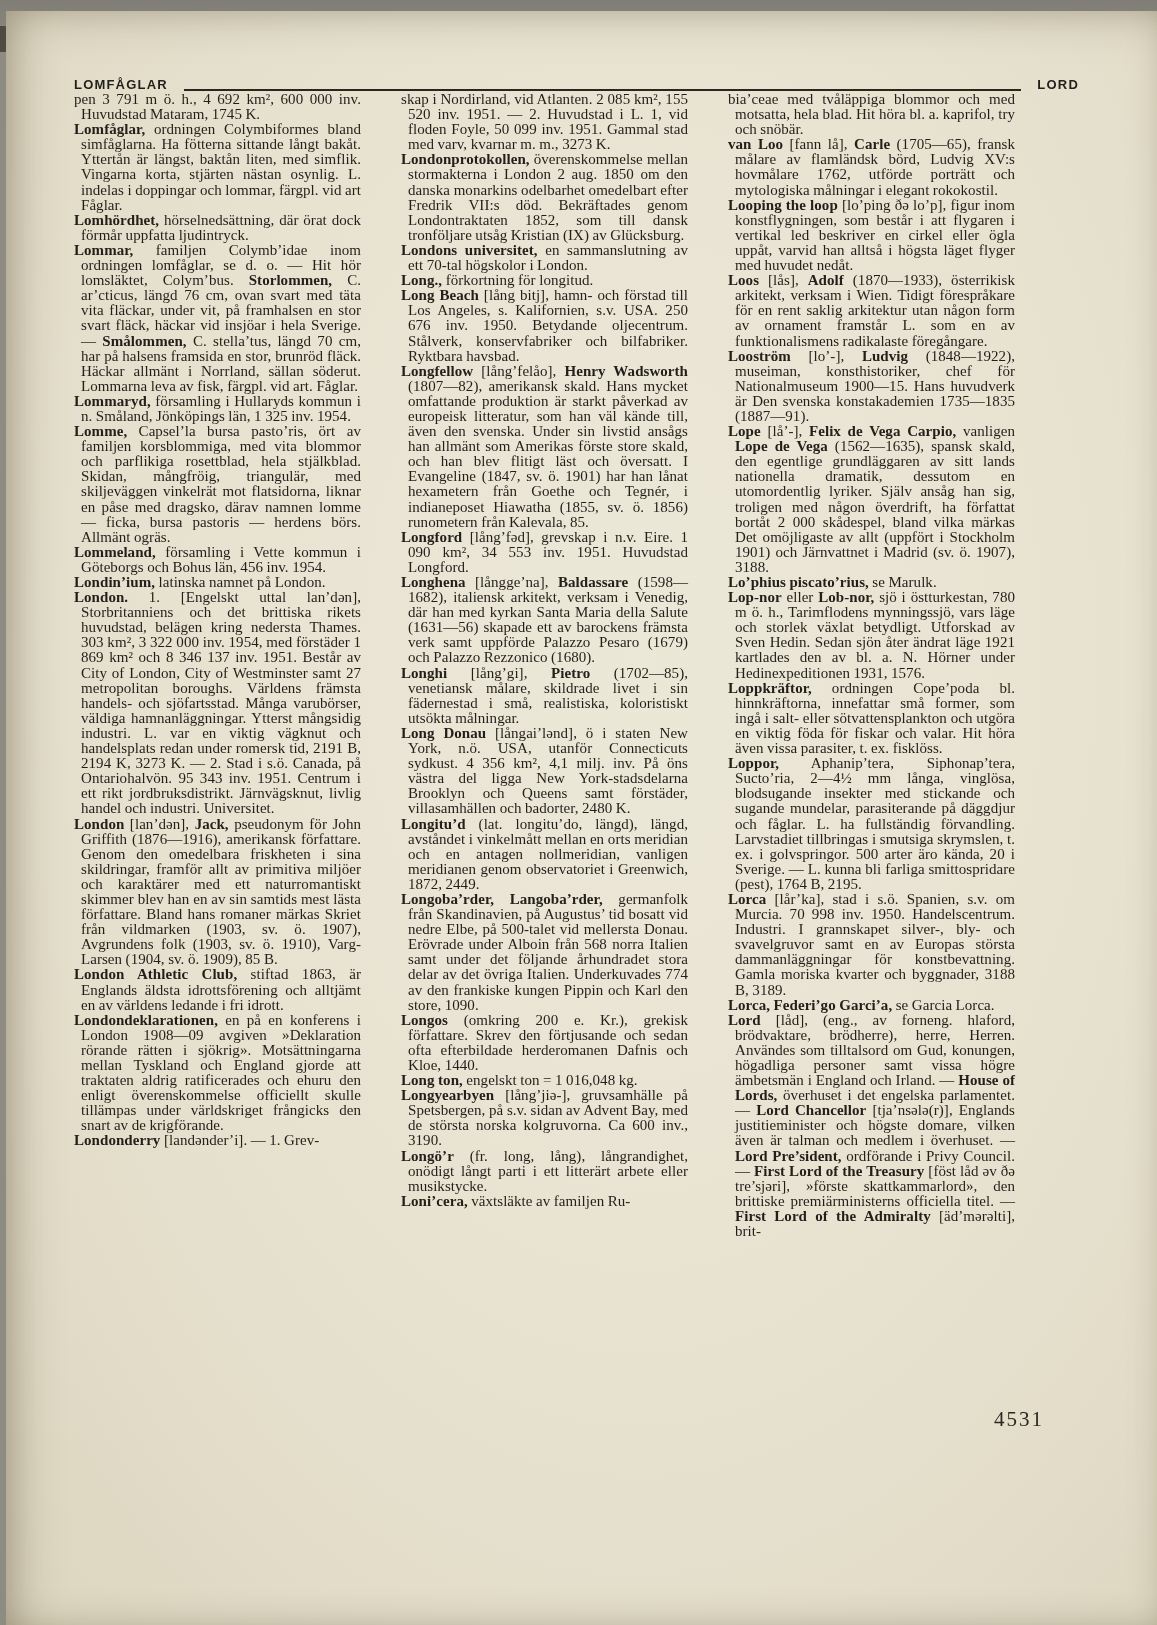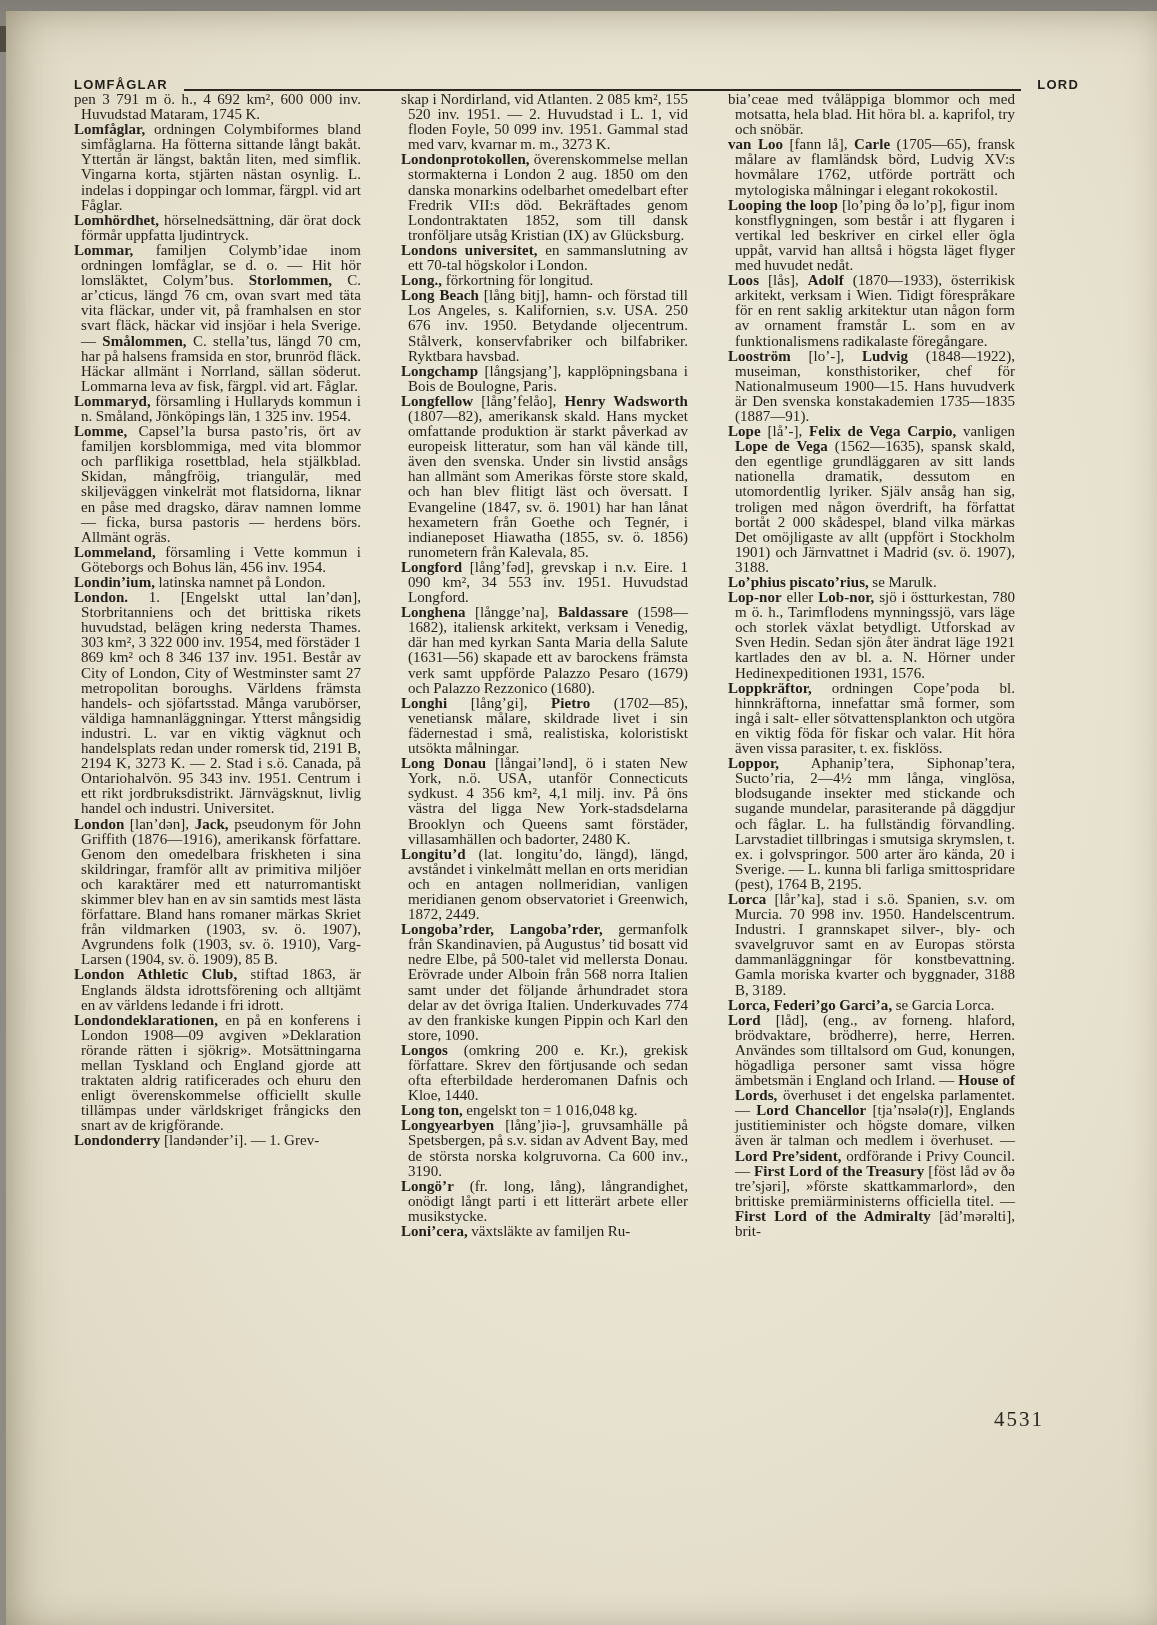--- a/index.html
+++ b/index.html
@@ -105,21 +105,20 @@
             <p class="entry"><b>London Athletic Club,</b> stiftad 1863, är Englands äldsta idrottsförening och alltjämt en av världens ledande i fri idrott.</p>
             <p class="entry"><b>Londondeklarationen,</b> en på en konferens i London 1908—09 avgiven »Deklaration rörande rätten i sjökrig». Motsättningarna mellan Tyskland och England gjorde att traktaten aldrig ratificerades och ehuru den enligt överenskommelse officiellt skulle tillämpas under världskriget frångicks den snart av de krigförande.</p>
             <p class="entry"><b>Londonderry</b> [landənder’i]. — 1. Grev-</p>
           </div>
         <div class="col">
             <p class="entry">skap i Nordirland, vid Atlanten. 2 085 km², 155 520 inv. 1951. — 2. Huvudstad i L. 1, vid floden Foyle, 50 099 inv. 1951. Gammal stad med varv, kvarnar m. m., 3273 K.</p>
             <p class="entry"><b>Londonprotokollen,</b> överenskommelse mellan stormakterna i London 2 aug. 1850 om den danska monarkins odelbarhet omedelbart efter Fredrik VII:s död. Bekräftades genom Londontraktaten 1852, som till dansk tronföljare utsåg Kristian (IX) av Glücksburg.</p>
             <p class="entry"><b>Londons universitet,</b> en sammanslutning av ett 70-tal högskolor i London.</p>
             <p class="entry"><b>Long.,</b> förkortning för longitud.</p>
             <p class="entry"><b>Long Beach</b> [lång bitj], hamn- och förstad till Los Angeles, s. Kalifornien, s.v. USA. 250 676 inv. 1950. Betydande oljecentrum. Stålverk, konservfabriker och bilfabriker. Ryktbara havsbad.</p>
-            <p class="entry"><b>Longchamp</b> [långsjang’], kapplöpningsbana i Bois de Boulogne, Paris.</p>
             <p class="entry"><b>Longfellow</b> [lång’felåo], <b>Henry Wadsworth</b> (1807—82), amerikansk skald. Hans mycket omfattande produktion är starkt påverkad av europeisk litteratur, som han väl kände till, även den svenska. Under sin livstid ansågs han allmänt som Amerikas förste store skald, och han blev flitigt läst och översatt. I Evangeline (1847, sv. ö. 1901) har han lånat hexametern från Goethe och Tegnér, i indianeposet Hiawatha (1855, sv. ö. 1856) runometern från Kalevala, 85.</p>
             <p class="entry"><b>Longford</b> [lång’fəd], grevskap i n.v. Eire. 1 090 km², 34 553 inv. 1951. Huvudstad Longford.</p>
             <p class="entry"><b>Longhena</b> [långge’na], <b>Baldassare</b> (1598—1682), italiensk arkitekt, verksam i Venedig, där han med kyrkan Santa Maria della Salute (1631—56) skapade ett av barockens främsta verk samt uppförde Palazzo Pesaro (1679) och Palazzo Rezzonico (1680).</p>
             <p class="entry"><b>Longhi</b> [lång’gi], <b>Pietro</b> (1702—85), venetiansk målare, skildrade livet i sin fädernestad i små, realistiska, koloristiskt utsökta målningar.</p>
             <p class="entry"><b>Long Donau</b> [långai’lənd], ö i staten New York, n.ö. USA, utanför Connecticuts sydkust. 4 356 km², 4,1 milj. inv. På öns västra del ligga New York-stadsdelarna Brooklyn och Queens samt förstäder, villasamhällen och badorter, 2480 K.</p>
             <p class="entry"><b>Longitu’d</b> (lat. longitu’do, längd), längd, avståndet i vinkelmått mellan en orts meridian och en antagen nollmeridian, vanligen meridianen genom observatoriet i Greenwich, 1872, 2449.</p>
             <p class="entry"><b>Longoba’rder, Langoba’rder,</b> germanfolk från Skandinavien, på Augustus’ tid bosatt vid nedre Elbe, på 500-talet vid mellersta Donau. Erövrade under Alboin från 568 norra Italien samt under det följande århundradet stora delar av det övriga Italien. Underkuvades 774 av den frankiske kungen Pippin och Karl den store, 1090.</p>
             <p class="entry"><b>Longos</b> (omkring 200 e. Kr.), grekisk författare. Skrev den förtjusande och sedan ofta efterbildade herderomanen Dafnis och Kloe, 1440.</p>
             <p class="entry"><b>Long ton,</b> engelskt ton = 1 016,048 kg.</p>
             <p class="entry"><b>Longyearbyen</b> [lång’jiə-], gruvsamhälle på Spetsbergen, på s.v. sidan av Advent Bay, med de största norska kolgruvorna. Ca 600 inv., 3190.</p>

